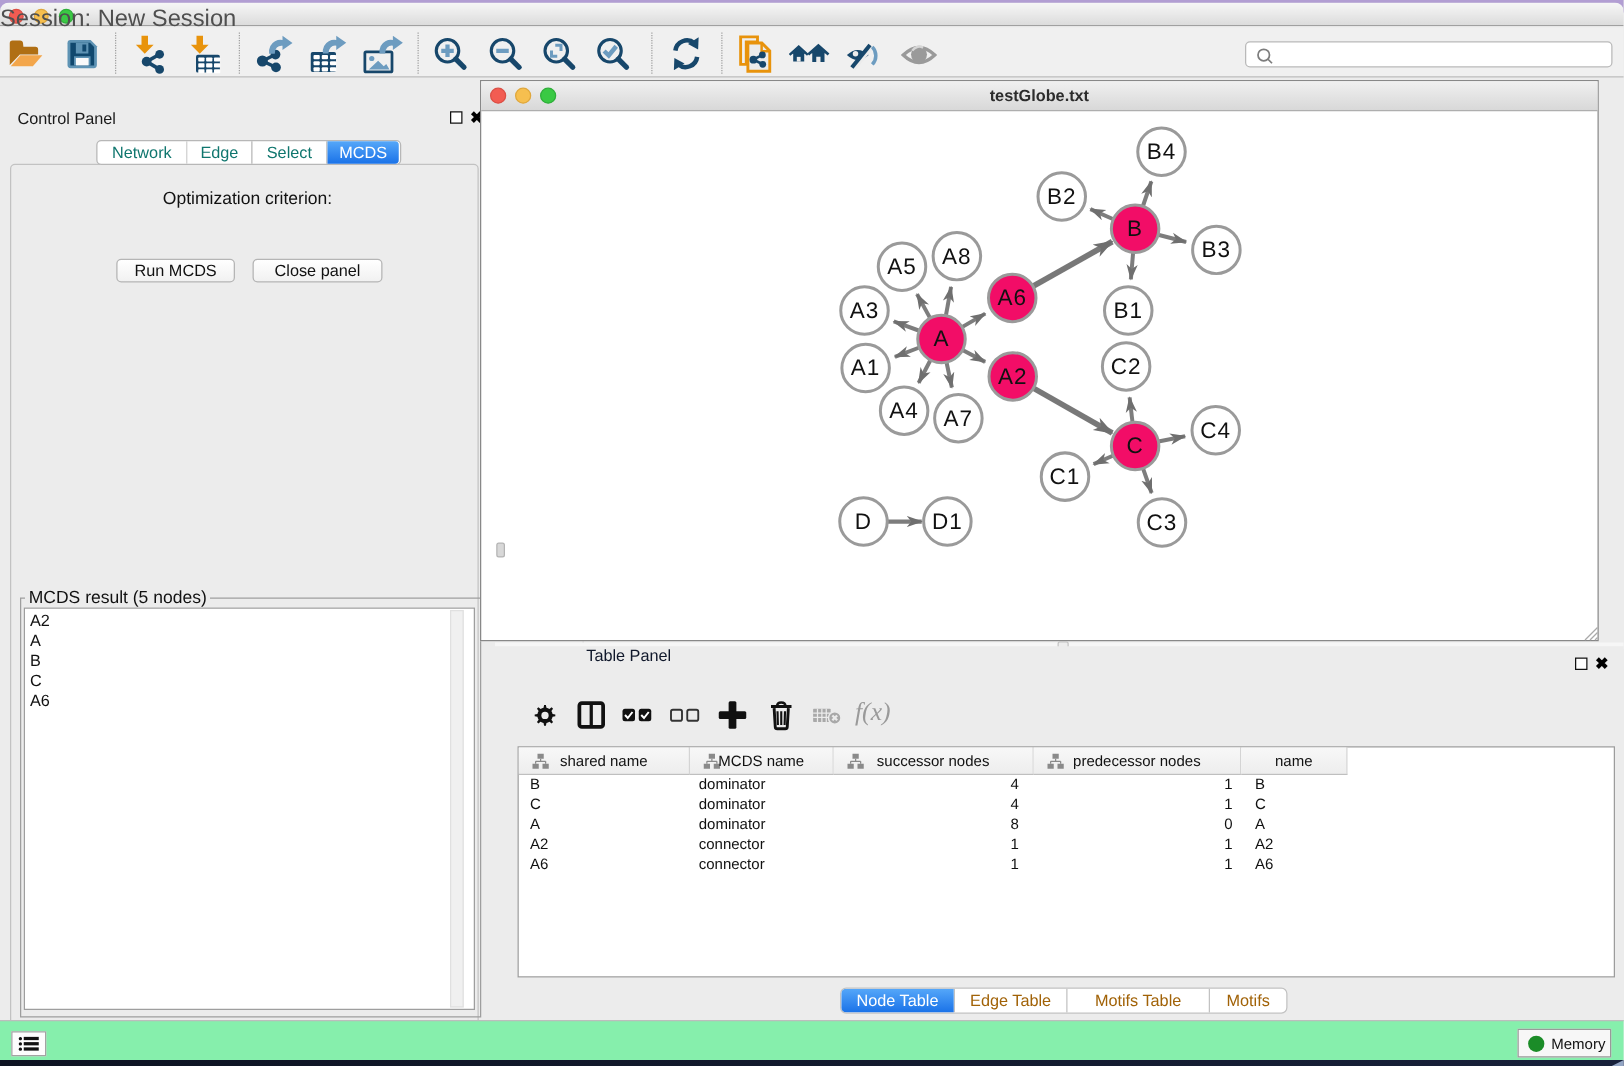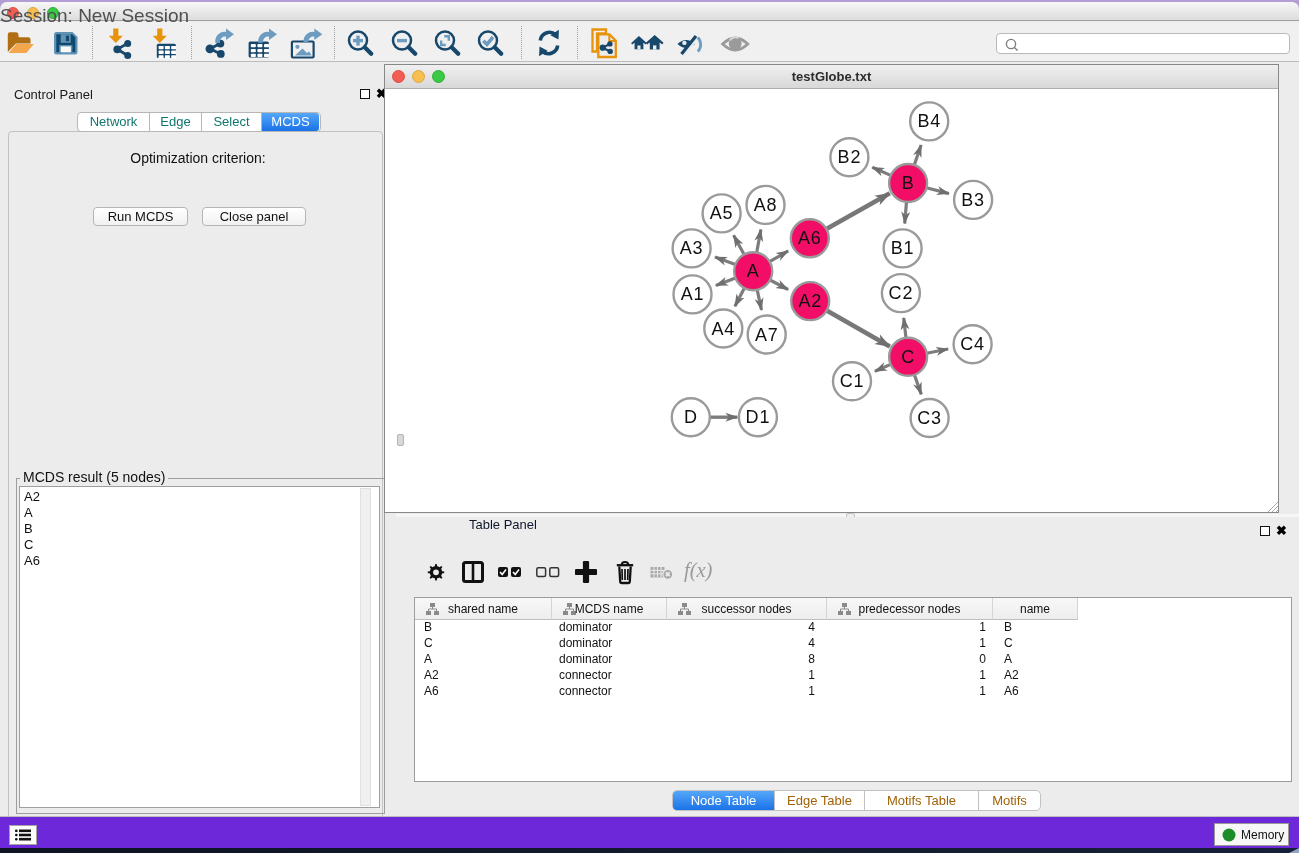--- a/index.html
+++ b/index.html
@@ -27,21 +27,21 @@
 #optlabel{left:0;top:72px;width:396px;text-align:center;font-size:14px;color:#111;}
 #dropdown{left:42px;top:96px;width:313px;height:20px;background:#fff;border:1px solid #ababab;border-radius:4px;}
 #dropdown span{position:absolute;left:13px;top:1.5px;font-size:14px;color:#111;}
 #stepper{position:absolute;right:-1px;top:-1px;width:18px;height:20px;border-radius:0 4px 4px 0;background:linear-gradient(#4ba3fb,#0f6ce4);}
 .btn{height:19px;background:linear-gradient(#ffffff,#f1f1f1);border:1px solid #b5b5b5;border-radius:4px;font-size:13px;color:#111;text-align:center;line-height:17px;}
 #groupbox{left:16px;top:400px;width:369px;height:336px;border:1px solid #9e9e9e;}
 #grouptitle{left:20px;top:391px;background:#ececec;padding:0 3px;font-size:14px;color:#111;}
 #cplist{left:19px;top:408px;width:361px;height:322px;background:#fff;border:1px solid #9e9e9e;font-size:13px;color:#111;line-height:16px;padding:2px 0 0 4px;}
 #cpscroll{left:360px;top:410px;width:11px;height:318px;background:#f0f0f0;border:1px solid #e0e0e0;}
 
-#statusbar{left:0;top:816px;width:1299px;height:32px;background:#6d28d9;border-top:1px solid #bdbdbd;}
+#statusbar{left:0;top:816px;width:1299px;height:32px;background:#86efac;border-top:1px solid #bdbdbd;}
 #menuBtn{left:9px;top:8px;width:28px;height:20px;background:#fdfdfd;border:1px solid #a3a3a3;}
 #memBtn{left:1214px;top:6px;width:75px;height:23px;background:#f7f7f7;border:1px solid #999;font-size:12px;color:#111;}
 #wall{left:0;top:848px;width:1299px;height:5px;background:linear-gradient(90deg,#0d1322,#151d33 75%,#17203a 99%);}
 
 #nw{left:384px;top:64px;width:895px;height:449px;background:#fff;border:1px solid #888;}
 #nw-titlebar{left:0;top:0;width:893px;height:24px;background:linear-gradient(#f0f0f0,#d8d8d8);border-bottom:1px solid #aeaeae;}
 #nw-title{width:100%;text-align:center;top:4px;font-size:13px;font-weight:700;color:#2c2c2c;}
 #graphsvg{left:0;top:25px;}
 
 #tp{left:396px;top:517px;width:903px;height:299px;background:#ececec;}
@@ -467,21 +467,21 @@
         <div class="abs td" style="left:252px;top:70px;width:148px;text-align:right;">1</div>
         <div class="abs td" style="left:412px;top:70px;width:159px;text-align:right;">1</div>
         <div class="abs td" style="left:589px;top:70px;">A2</div>
         <div class="abs td" style="left:9px;top:86px;">A6</div>
         <div class="abs td" style="left:144px;top:86px;">connector</div>
         <div class="abs td" style="left:252px;top:86px;width:148px;text-align:right;">1</div>
         <div class="abs td" style="left:412px;top:86px;width:159px;text-align:right;">1</div>
         <div class="abs td" style="left:589px;top:86px;">A6</div>
       </div>
   <div id="tabs2" class="abs">
-    <div class="on" style="width:102px;padding:0;">Node Table</div>
+    <div class="on" style="width:91px;padding:0;">Node Table</div>
     <div style="width:90px;padding:0;">Edge Table</div>
     <div style="width:114px;padding:0;">Motifs Table</div>
     <div style="width:61px;padding:0;">Motifs</div>
   </div>
 </div>
 
 <div id="statusbar" class="abs">
   <div id="menuBtn" class="abs"><svg width="26" height="18" viewBox="0 0 26 18">
           <g fill="#111">
             <rect x="5" y="3.5" width="2.6" height="2.6" rx="1.2"></rect>

